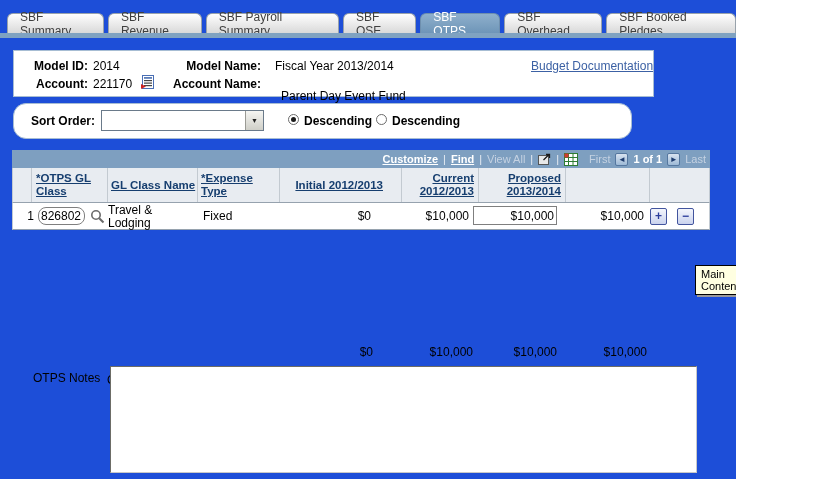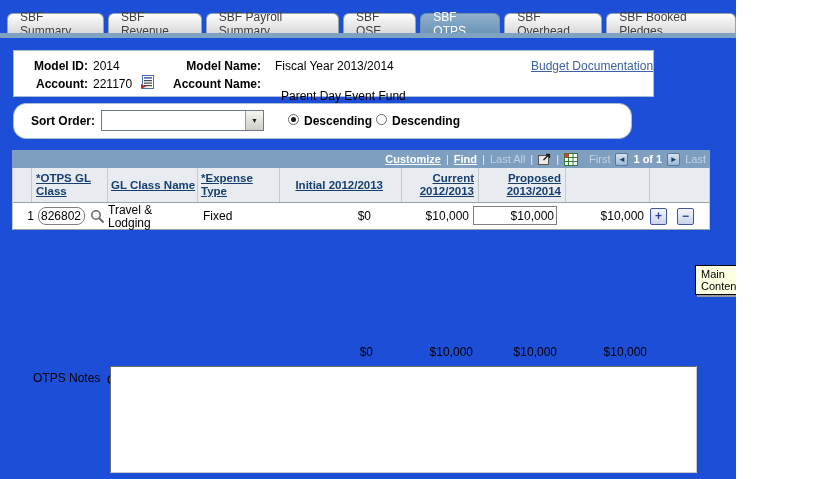--- a/index.html
+++ b/index.html
@@ -117,21 +117,21 @@
     <span class="abs blbl" style="left:290px;top:10px;">Descending</span>
     <span class="abs radio" style="left:362px;top:10px;"></span>
     <span class="abs blbl" style="left:378px;top:10px;">Descending</span>
   </div>
 
   <div class="grid-toolbar">
     <span class="tblink">Customize</span>
     <span class="tbsep">|</span>
     <span class="tblink">Find</span>
     <span class="tbsep">|</span>
-    <span class="tbdis">Last All</span>
+    <span class="tbdis">View All</span>
     <span class="tbsep">|</span>
     <span class="icbtn">
       <svg width="13" height="12" viewBox="0 0 13 12">
         <rect x="0.5" y="2.5" width="10" height="9" fill="#e8e8e8" stroke="#555"></rect>
         <path d="M5.5 7 L11 1.5 M8 1.5 h3.5 v3.5" stroke="#1a1a1a" stroke-width="1.3" fill="none"></path>
       </svg>
     </span>
     <span class="tbsep">|</span>
     <span class="icbtn">
       <svg width="14" height="13" viewBox="0 0 14 13">

